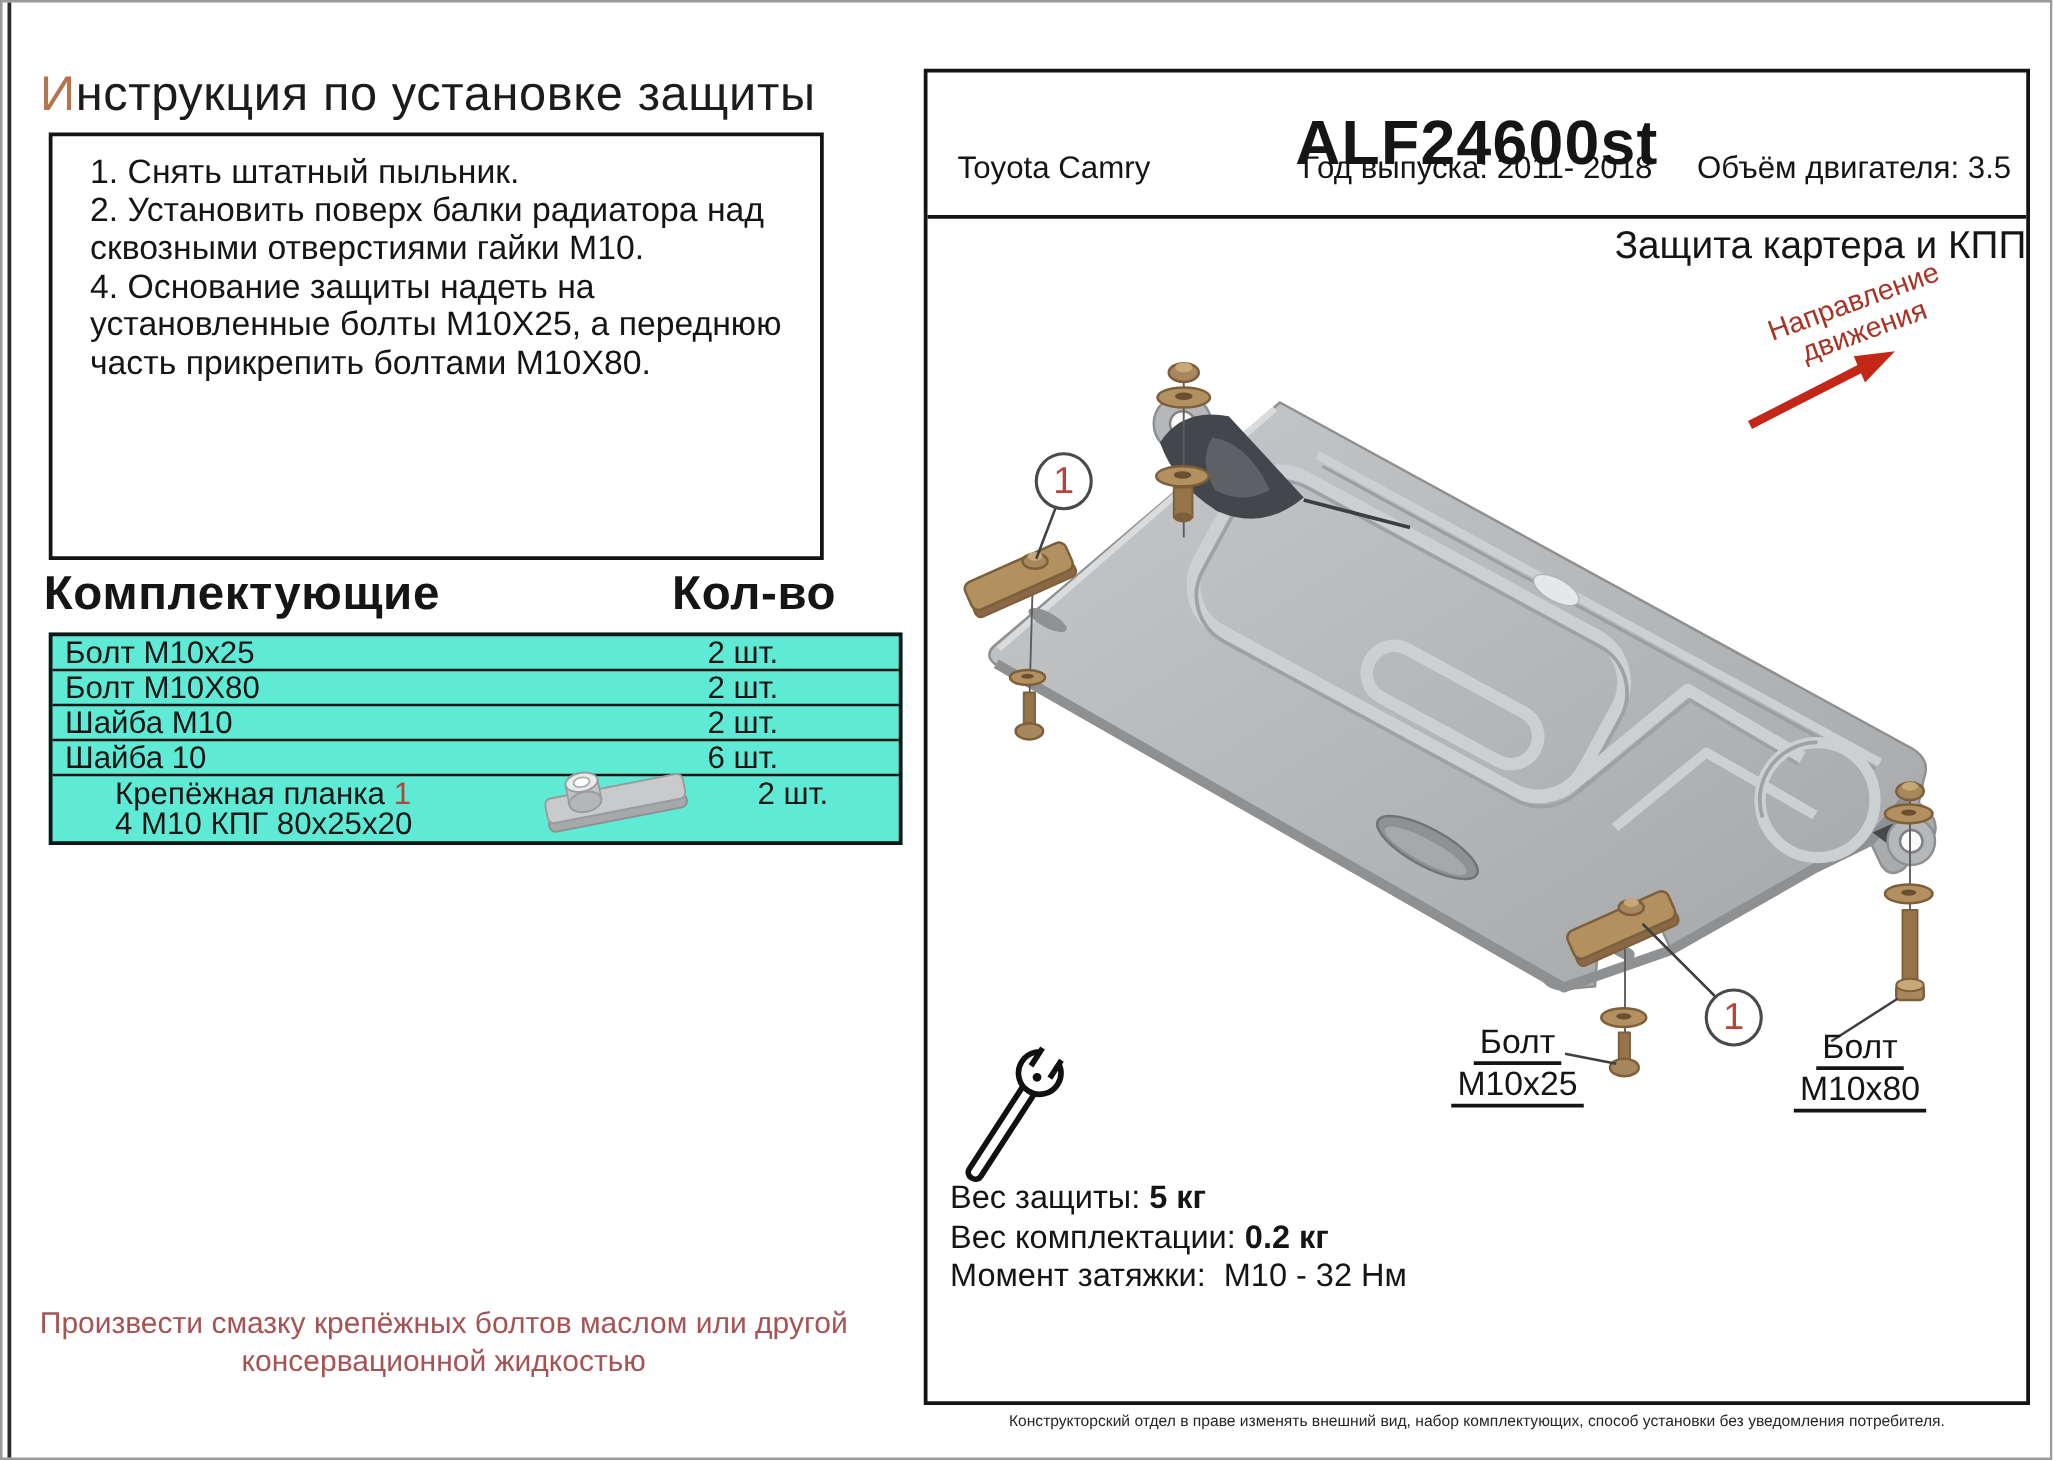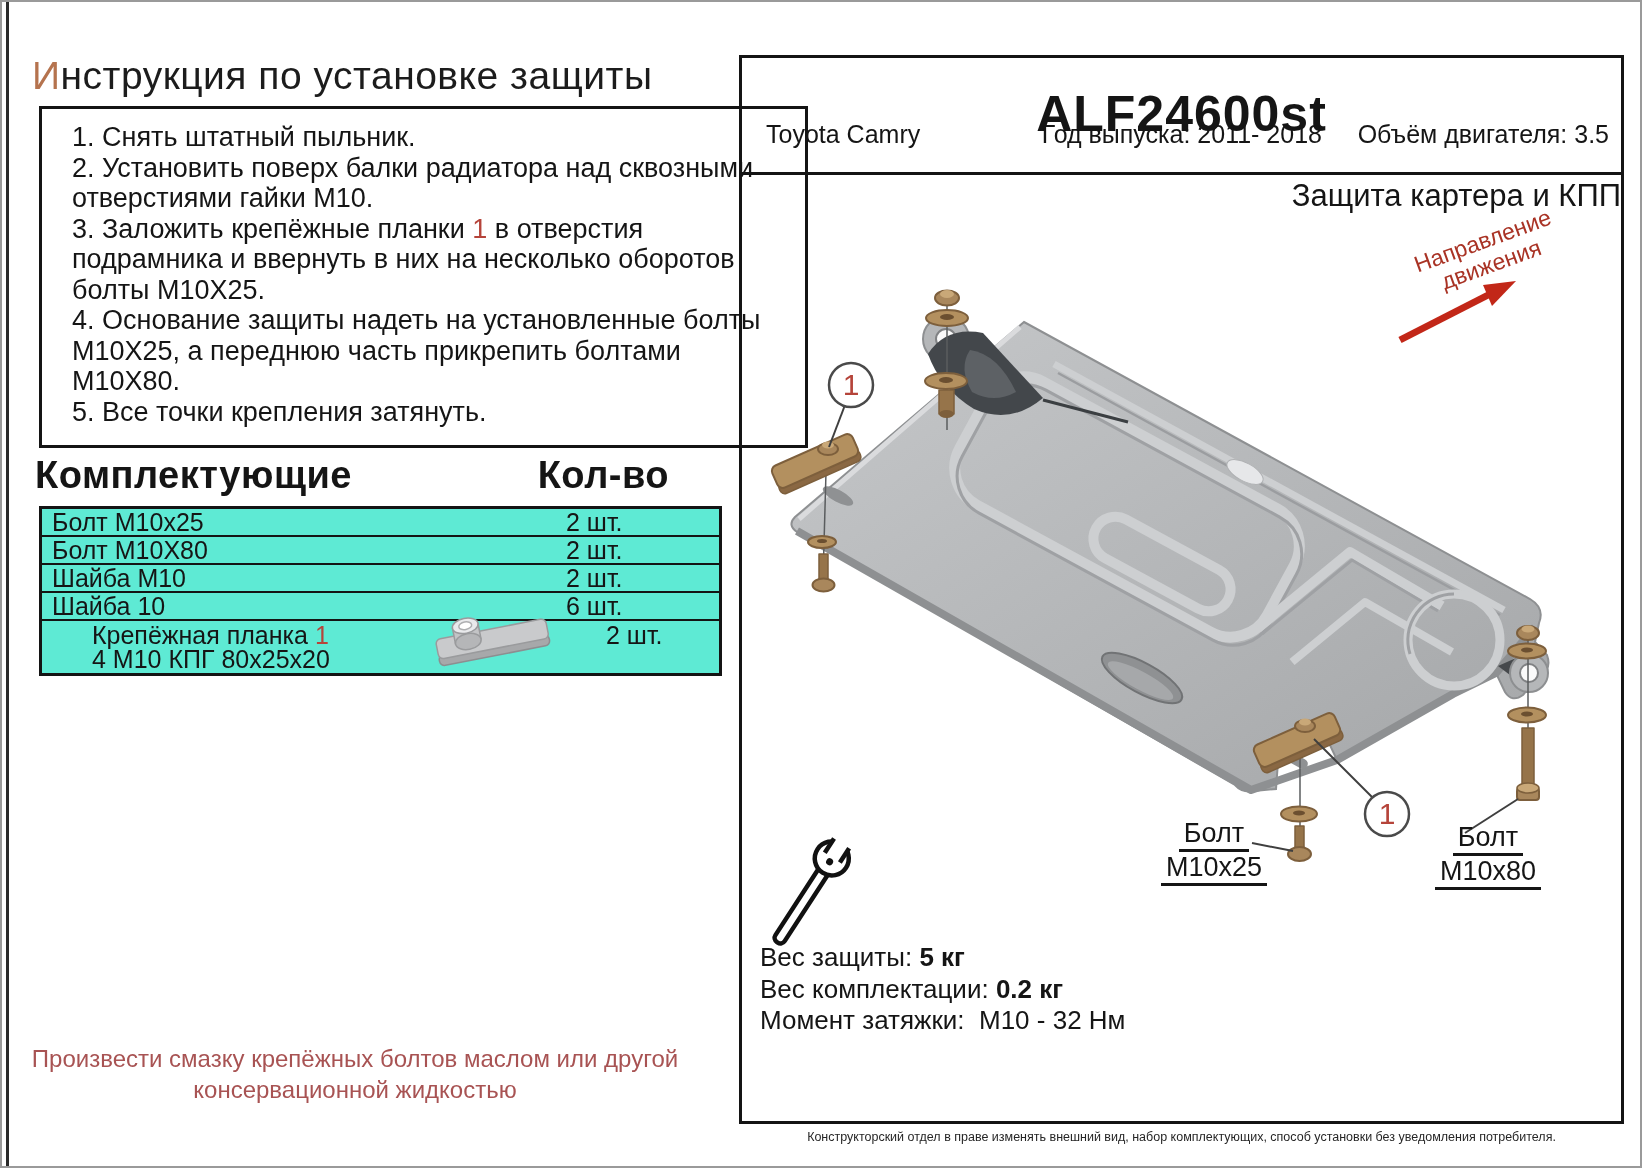--- a/index.html
+++ b/index.html
@@ -5,21 +5,21 @@
   html,body{margin:0;padding:0;background:#fff;}
   body{width:1642px;height:1168px;position:relative;overflow:hidden;
        font-family:"Liberation Sans",sans-serif;color:#151515;}
   .page{position:absolute;inset:0;border:2px solid #9a9a9a;box-sizing:border-box;}
   .page:before{content:"";position:absolute;left:4px;top:0;bottom:0;width:3px;background:#2a2a2a;}
 
   
   .title{position:absolute;left:30px;top:26px;font-size:39px;font-weight:400;
          letter-spacing:.5px;color:#1c1c1c;white-space:nowrap;}
   .title .first{color:#b5734e;}
-  .instr-box{position:absolute;left:37px;top:104px;width:769px;height:342px;
+  .instr-box{position:absolute;left:37px;top:104px;width:620px;height:342px;
              border:3px solid #141414;box-sizing:border-box;
              padding:13px 14px 0 30px;font-size:27px;line-height:30.5px;}
   .instr-box p{margin:0;}
   .accent{color:#b5443a;}
   .parts-head{position:absolute;left:33px;top:452px;width:634px;display:flex;
               justify-content:space-between;align-items:flex-end;
               font-size:38px;font-weight:700;letter-spacing:.5px;gap:35px;}
   .parts-table{position:absolute;left:37px;top:504px;width:683px;
                border:3px solid #141414;box-sizing:border-box;background:#5eead4;}
   .ptr{position:relative;height:26px;border-bottom:2px solid #141414;
@@ -61,23 +61,21 @@
 </head>
 <body>
 
 <div class="page">
 
   <h1 class="title"><span class="first">И</span><span>нструкция по установке защиты</span></h1>
 
   <div class="instr-box">
     <p>1. Снять штатный пыльник.</p>
     <p>2. Установить поверх балки радиатора над сквозными отверстиями гайки М10.</p>
-    <p><span>3. Заложить крепёжные планки </span><span class="accent">1</span><span> в отверстия подрамника и ввернуть в них на несколько оборотов болты  М10Х25.</span></p>
     <p>4. Основание защиты надеть на установленные болты М10Х25, а переднюю часть прикрепить болтами М10Х80.</p>
-    <p>5. Все точки крепления затянуть.</p>
   </div>
 
   <div class="parts-head">
     <span>Комплектующие</span>
     <span>Кол-во</span>
   </div>
 
   <div class="parts-table">
     <div class="ptr">
       <span>Болт М10х25</span>

